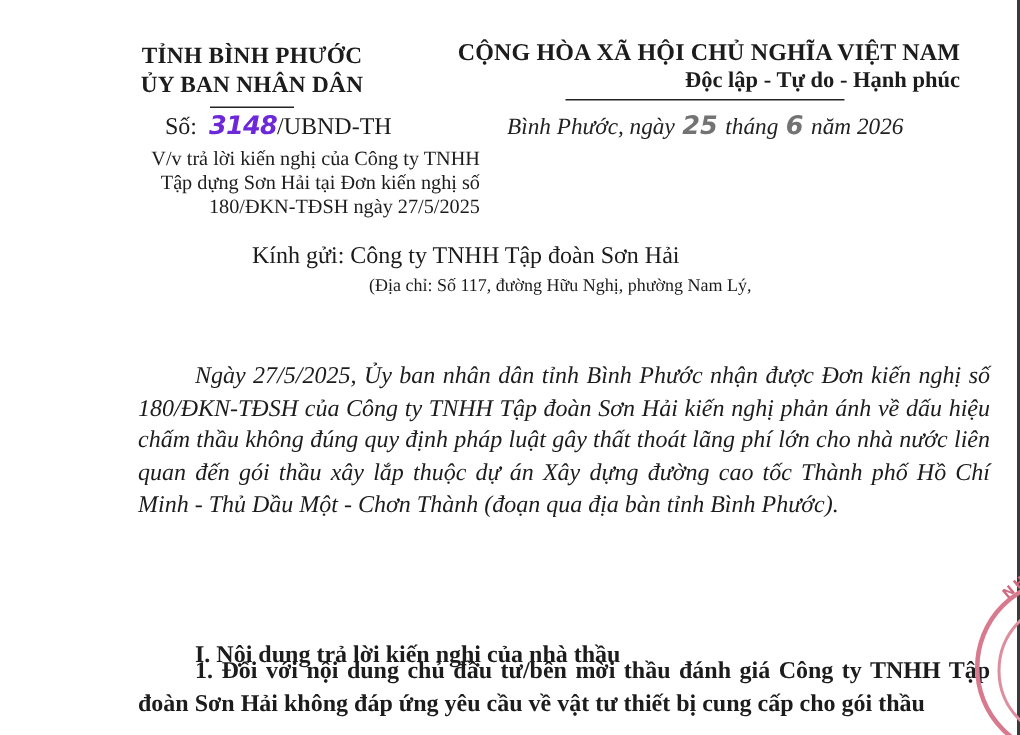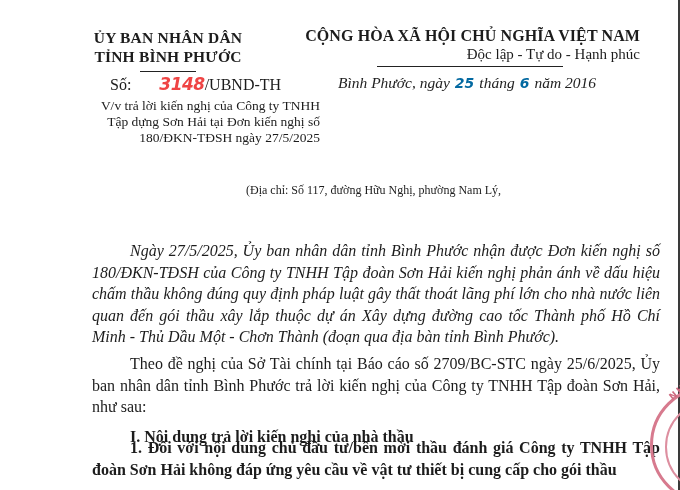--- a/index.html
+++ b/index.html
@@ -14,28 +14,28 @@
   .edge-line { position: absolute; right: 0; top: 0; width: 2px; height: 490px; background: #3a3a3a; }
   .left-head {
     position: absolute; left: 78px; top: 28px; width: 180px; text-align: center;
     font-weight: bold; font-size: 15.5px; line-height: 19px; letter-spacing: 0.2px;
   }
   .rule-left { width: 56px; height: 1px; background: #222; margin: 5px auto 0; }
   .right-head {
     position: absolute; left: 300px; top: 26px; width: 340px; text-align: right;
   }
   .right-head .nation { font-weight: bold; font-size: 16px; line-height: 19px; letter-spacing: 0.1px; }
-  .right-head .motto { font-weight: normal; font-size: 15px; line-height: 18px; }
+  .right-head .motto { font-weight: bold; font-size: 15px; line-height: 18px; }
   .rule-right { width: 186px; height: 1px; background: #222; margin: 3px auto 0; }
   .place-date {
     position: absolute; left: 338px; top: 74px; font-style: italic; font-size: 15.5px; color: #222;
   }
-  .hand { font-family: "DejaVu Sans", sans-serif; font-style: italic; font-weight: bold; color: #0369a1; font-size: 14px; margin: 0 5px; }
+  .hand { font-family: "DejaVu Sans", sans-serif; font-style: italic; font-weight: bold; color: #737373; font-size: 17px; margin: 0 5px; }
   .so-line { position: absolute; left: 110px; top: 74px; font-size: 16px; }
-  .so-line .num { font-family: "DejaVu Sans", sans-serif; font-style: italic; font-weight: bold; color: #ef4444; font-size: 17px; margin-left: 28px; letter-spacing: -0.5px; }
+  .so-line .num { font-family: "DejaVu Sans", sans-serif; font-style: italic; font-weight: bold; color: #6d28d9; font-size: 17px; margin-left: 8px; letter-spacing: -0.5px; }
   .subject {
     position: absolute; left: 80px; top: 98px; width: 240px; text-align: right;
     font-size: 13.5px; line-height: 16px;
   }
   .recipient { position: absolute; left: 168px; top: 160px; font-size: 16px; line-height: 21px; }
   .addr { position: absolute; left: 246px; top: 180px; font-size: 12px; line-height: 21px; }
   .body-text {
     position: absolute; left: 92px; width: 568px; font-size: 16px; line-height: 21.6px;
     text-align: justify; text-indent: 38px;
   }
@@ -54,51 +54,51 @@
   }
   .stamp-text { position: absolute; left: 14px; top: 6px; color: #cf6a80; font-family: "DejaVu Sans", sans-serif; font-size: 9px; font-weight: bold; transform: rotate(-40deg); transform-origin: left top; letter-spacing: 2px; }
 </style>
 </head>
 <body>
 
 <div class="page">
   <div class="edge-line"></div>
 
   <div class="left-head">
+    <div>TỈNH BÌNH PHƯỚC</div>
     <div>ỦY BAN NHÂN DÂN</div>
-    <div>TỈNH BÌNH PHƯỚC</div>
     <div class="rule-left"></div>
   </div>
 
   <div class="so-line">
     <span>Số:</span><span class="num">3148</span><span>/UBND-TH</span>
   </div>
 
   <div class="subject">
     <div>V/v trả lời kiến nghị của Công ty TNHH</div>
     <div>Tập dựng Sơn Hải tại Đơn kiến nghị số</div>
     <div>180/ĐKN-TĐSH ngày 27/5/2025</div>
   </div>
 
   <div class="right-head">
     <div class="nation">CỘNG HÒA XÃ HỘI CHỦ NGHĨA VIỆT NAM</div>
     <div class="motto">Độc lập - Tự do - Hạnh phúc</div>
     <div class="rule-right"></div>
   </div>
 
   <div class="place-date">
-    <span>Bình Phước, ngày</span><span class="hand">25</span><span>tháng</span><span class="hand">6</span><span>năm 2016</span>
+    <span>Bình Phước, ngày</span><span class="hand">25</span><span>tháng</span><span class="hand">6</span><span>năm 2026</span>
   </div>
 
+  <div class="recipient">Kính gửi: Công ty TNHH Tập đoàn Sơn Hải</div>
   <div class="addr">
     <div>(Địa chỉ: Số 117, đường Hữu Nghị, phường Nam Lý,</div>
   </div>
 
   <div class="body-text p1">Ngày 27/5/2025, Ủy ban nhân dân tỉnh Bình Phước nhận được Đơn kiến nghị số 180/ĐKN-TĐSH của Công ty TNHH Tập đoàn Sơn Hải kiến nghị phản ánh về dấu hiệu chấm thầu không đúng quy định pháp luật gây thất thoát lãng phí lớn cho nhà nước liên quan đến gói thầu xây lắp thuộc dự án Xây dựng đường cao tốc Thành phố Hồ Chí Minh - Thủ Dầu Một - Chơn Thành (đoạn qua địa bàn tỉnh Bình Phước).</div>
-  <div class="body-text p2">Theo đề nghị của Sở Tài chính tại Báo cáo số 2709/BC-STC ngày 25/6/2025, Ủy ban nhân dân tỉnh Bình Phước trả lời kiến nghị của Công ty TNHH Tập đoàn Sơn Hải, như sau:</div>
   <div class="heading-I">I. Nội dung trả lời kiến nghị của nhà thầu</div>
   <div class="body-text p3">1. Đối với nội dung chủ đầu tư/bên mời thầu đánh giá Công ty TNHH Tập đoàn Sơn Hải không đáp ứng yêu cầu về vật tư thiết bị cung cấp cho gói thầu</div>
 
   <div class="stamp">
     <div class="stamp-inner"></div>
     <div class="stamp-text">NHÂN DÂN</div>
   </div>
 </div>
 
 </body></html>

